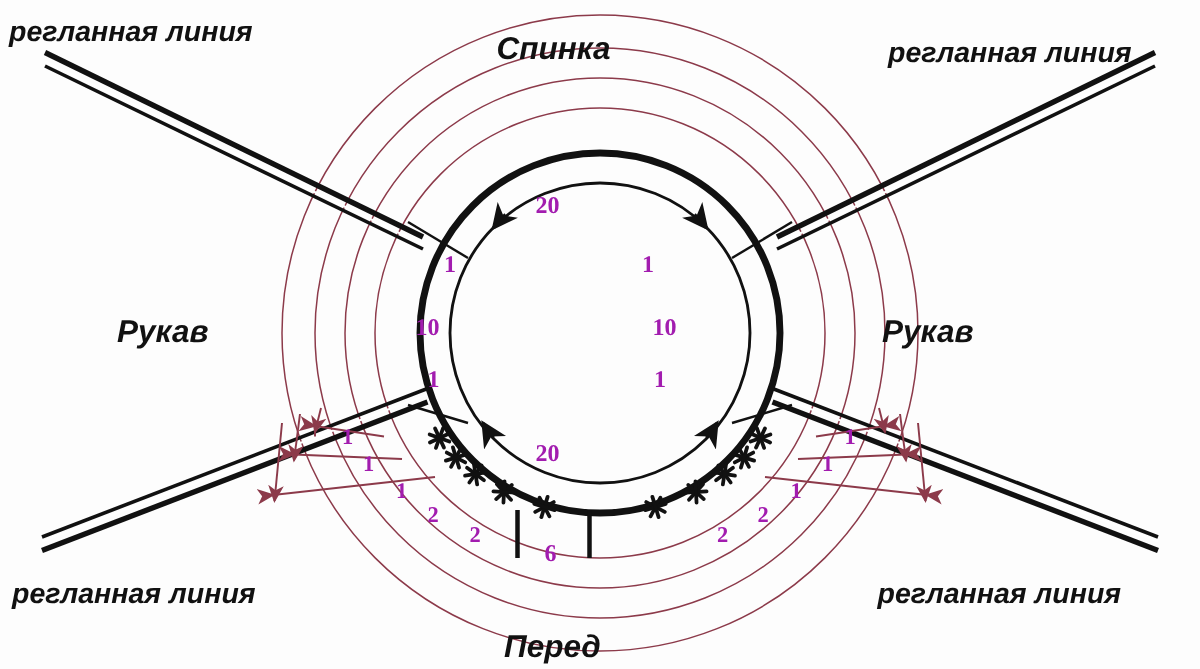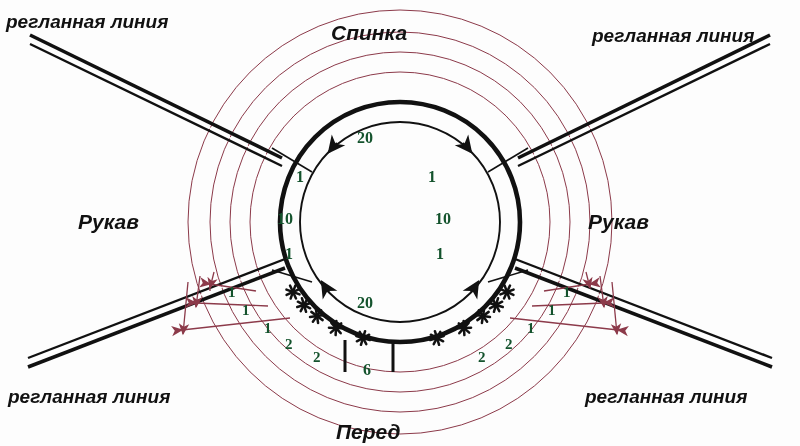--- a/index.html
+++ b/index.html
@@ -35,21 +35,21 @@
     white-space: nowrap;
     user-select: none;
   }
   .lbl-raglan { font-size: 19px; }
   .lbl-part   { font-size: 21px; margin-top: 20px; }
   .num {
     position: absolute;
     font-family: "Liberation Serif", serif;
     font-weight: bold;
     font-size: 16px;
-    color: #14532d;
+    color: #a21caf;
     white-space: nowrap;
     user-select: none;
   }
   .num-sm { font-size: 15px; }
 </style>
 </head>
 <body>
 
 <div id="stage">
 

